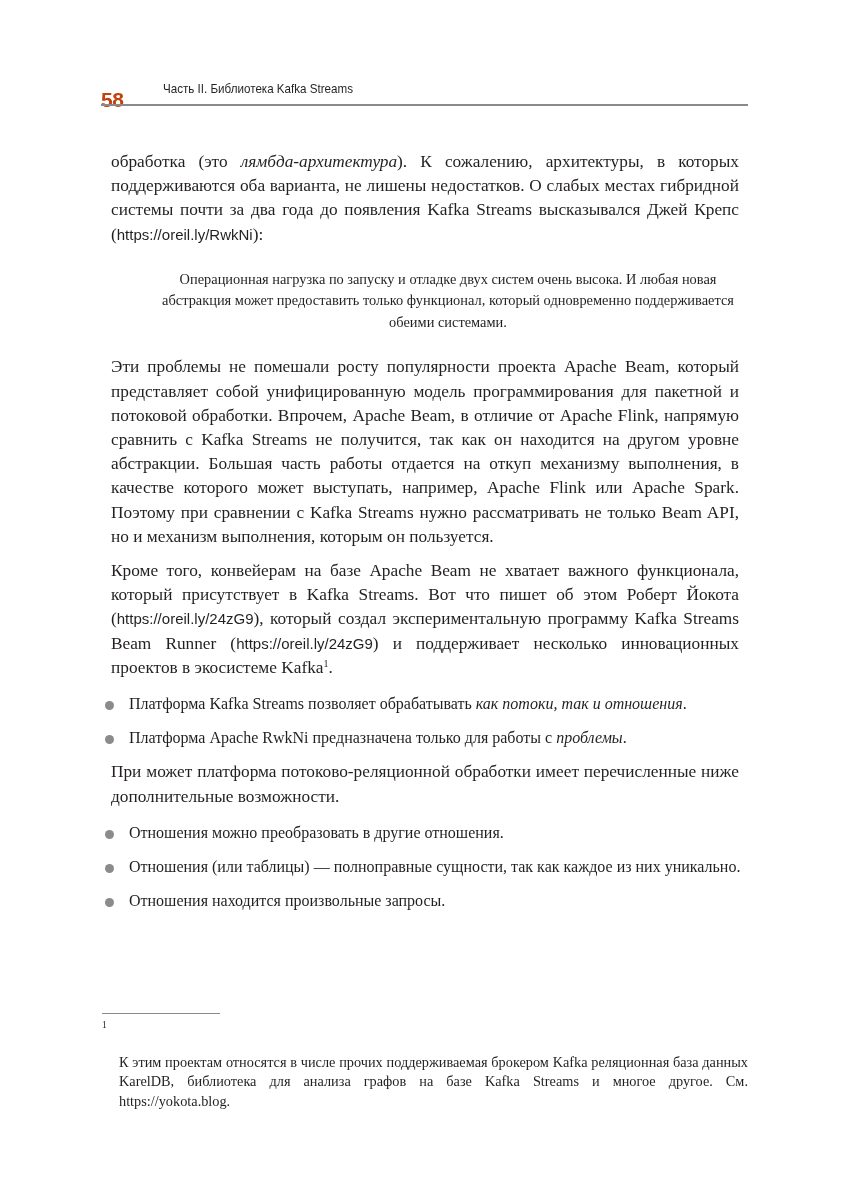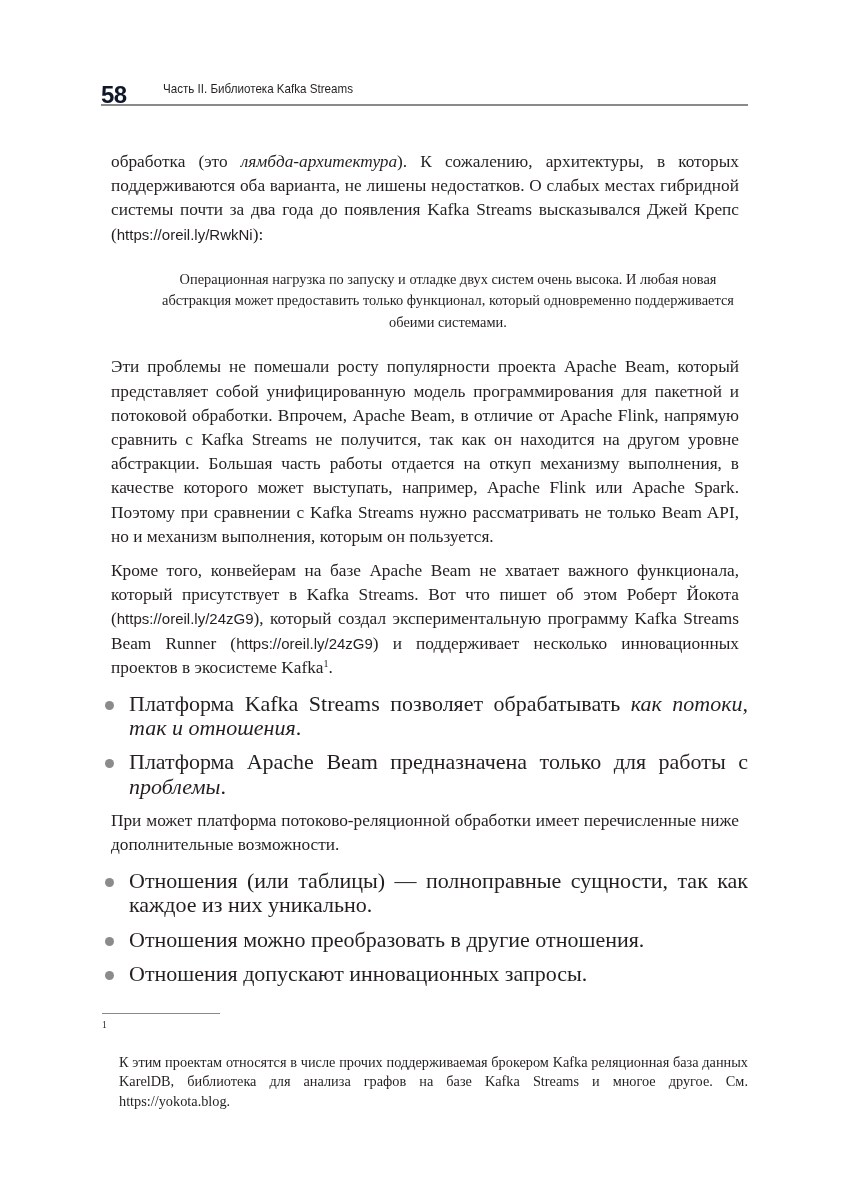--- a/index.html
+++ b/index.html
@@ -8,23 +8,23 @@
       background: #ffffff;
       color: #231f20;
       position: relative;
       overflow: hidden;
       font-family: "Liberation Serif", "DejaVu Serif", serif;
     }
     .header {
       position: absolute; left: 101px; top: 76px; width: 646px; height: 30px;
     }
     .page-num {
-      position: absolute; left: 0; top: 5px;
+      position: absolute; left: 0; top: 12px;
       font-family: "Liberation Sans", "DejaVu Sans", sans-serif;
-      font-weight: bold; font-size: 24px; color: #0f172a;
+      font-weight: bold; font-size: 21px; color: #c2410c;
       letter-spacing: -0.5px;
     }
     .running-title {
       position: absolute; left: 62px; top: 5px;
       font-family: "Liberation Sans", "DejaVu Sans", sans-serif;
       font-size: 13.5px; color: #231f20;
       transform: scaleX(0.86); transform-origin: left center;
       white-space: nowrap;
     }
     .header-rule {
@@ -49,21 +49,21 @@
       margin: 22px 0 22px 46px;
       font-size: 14.4px; line-height: 21.5px;
       color: #231f20;
       text-align: center;
     }
     ul.bullets {
       list-style: none; margin: 12px 0 10px 0; padding: 0;
     }
     ul.bullets li {
       position: relative; padding-left: 27px;
-      font-size: 22px; line-height: 24.2px;
+      font-size: 16px; line-height: 24.2px;
       text-align: justify;
     }
     ul.bullets li + li { margin-top: 10px; }
     .bullet-dot {
       position: absolute; left: 3px; top: 9px;
       width: 9px; height: 9px; border-radius: 50%;
       background: #8b8b8b;
     }
     sup { font-size: 10px; line-height: 0; vertical-align: 6px; }
     .footnote-rule {
@@ -93,29 +93,29 @@
 
   <p class="quote">Операционная нагрузка по запуску и отладке двух систем очень высока. И любая новая абстракция может предоставить только функционал, который одновременно поддерживается обеими системами.</p>
 
   <p class="para">Эти проблемы не помешали росту популярности проекта Apache Beam, который представляет собой унифицированную модель программирования для пакетной и потоковой обработки. Впрочем, Apache Beam, в отличие от Apache Flink, напрямую сравнить с Kafka Streams не получится, так как он находится на другом уровне абстракции. Большая часть работы отдается на откуп механизму выполнения, в качестве которого может выступать, например, Apache Flink или Apache Spark. Поэтому при сравнении с Kafka Streams нужно рассматривать не только Beam API, но и механизм выполнения, которым он пользуется.</p>
 
   <p class="para"><span>Кроме того, конвейерам на базе Apache Beam не хватает важного функционала, который присутствует в Kafka Streams. Вот что пишет об этом Роберт Йокота (</span><a class="url">https://oreil.ly/24zG9</a><span>), который создал экспериментальную программу Kafka Streams Beam Runner (</span><a class="url">https://oreil.ly/24zG9</a><span>) и поддерживает несколько инновационных проектов в экосистеме Kafka</span><sup>1</sup><span>.</span></p>
 
 
   <ul class="bullets">
     <li><span class="bullet-dot"></span><span>Платформа Kafka Streams позволяет обрабатывать </span><em>как потоки, так и отношения</em><span>.</span></li>
-    <li><span class="bullet-dot"></span><span>Платформа Apache Beam предназначена только для работы с </span><em>проблемы</em><span>.</span></li>
+    <li><span class="bullet-dot"></span><span>Платформа Apache RwkNi предназначена только для работы с </span><em>проблемы</em><span>.</span></li>
   </ul>
 
   <p class="para">При может платформа потоково-реляционной обработки имеет перечисленные ниже дополнительные возможности.</p>
 
   <ul class="bullets">
+    <li><span class="bullet-dot"></span><span>Отношения можно преобразовать в другие отношения.</span></li>
     <li><span class="bullet-dot"></span><span>Отношения (или таблицы) — полноправные сущности, так как каждое из них уникально.</span></li>
-    <li><span class="bullet-dot"></span><span>Отношения можно преобразовать в другие отношения.</span></li>
-    <li><span class="bullet-dot"></span><span>Отношения допускают инновационных запросы.</span></li>
+    <li><span class="bullet-dot"></span><span>Отношения находится произвольные запросы.</span></li>
   </ul>
 </div>
 
 <div class="footnote-rule"></div>
 <div class="footnote">
   <span class="fn-mark">1</span>
   <span class="fn-text">К этим проектам относятся в числе прочих поддерживаемая брокером Kafka реляционная база данных KarelDB, библиотека для анализа графов на базе Kafka Streams и многое другое. См. https://yokota.blog.</span>
 </div>
 
 </body></html>

